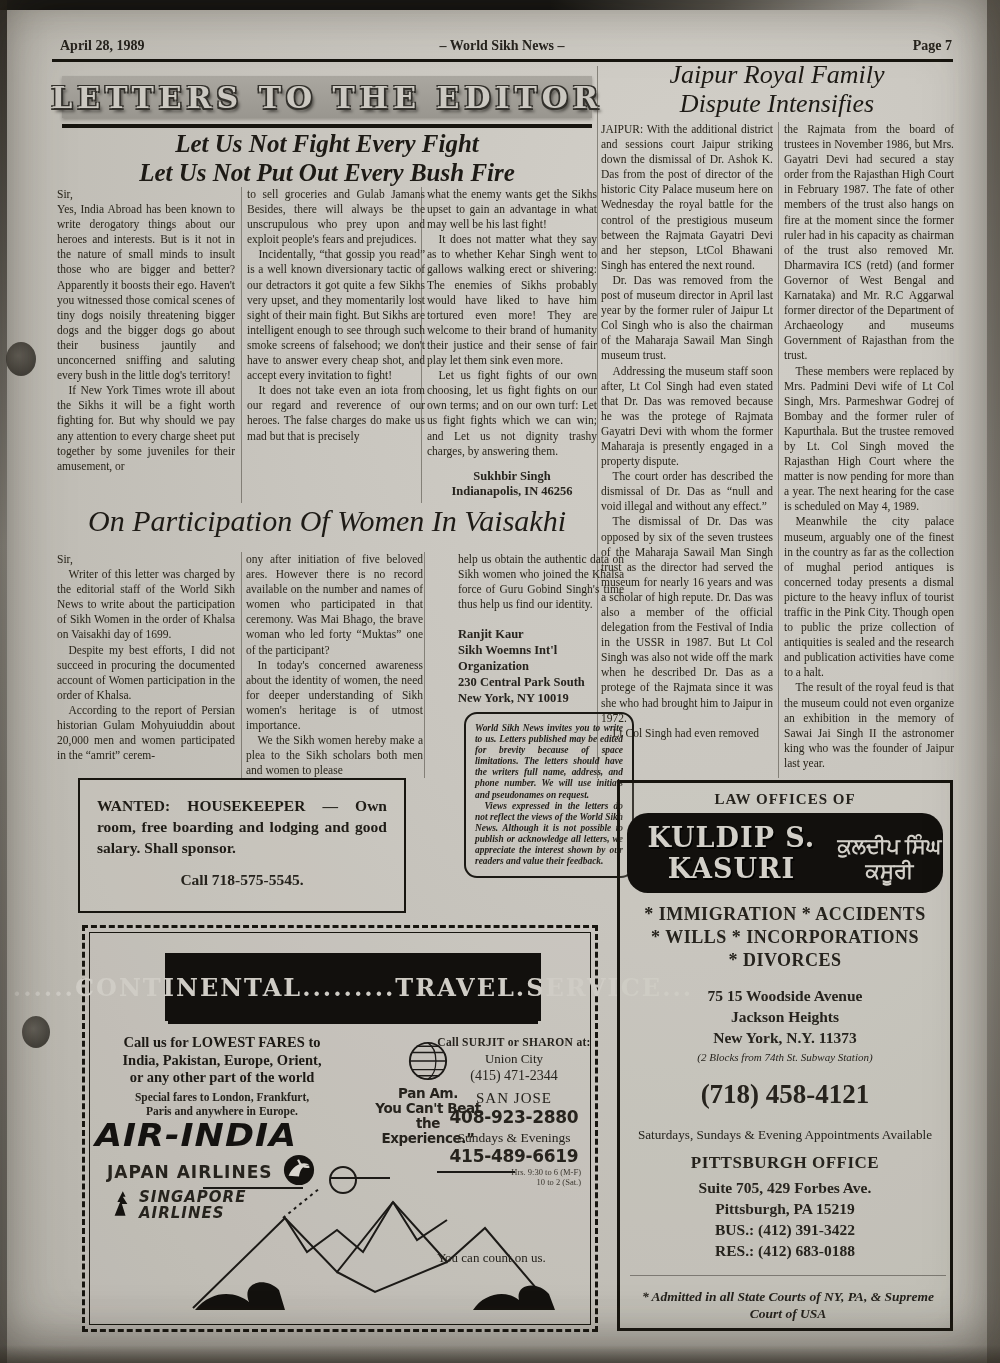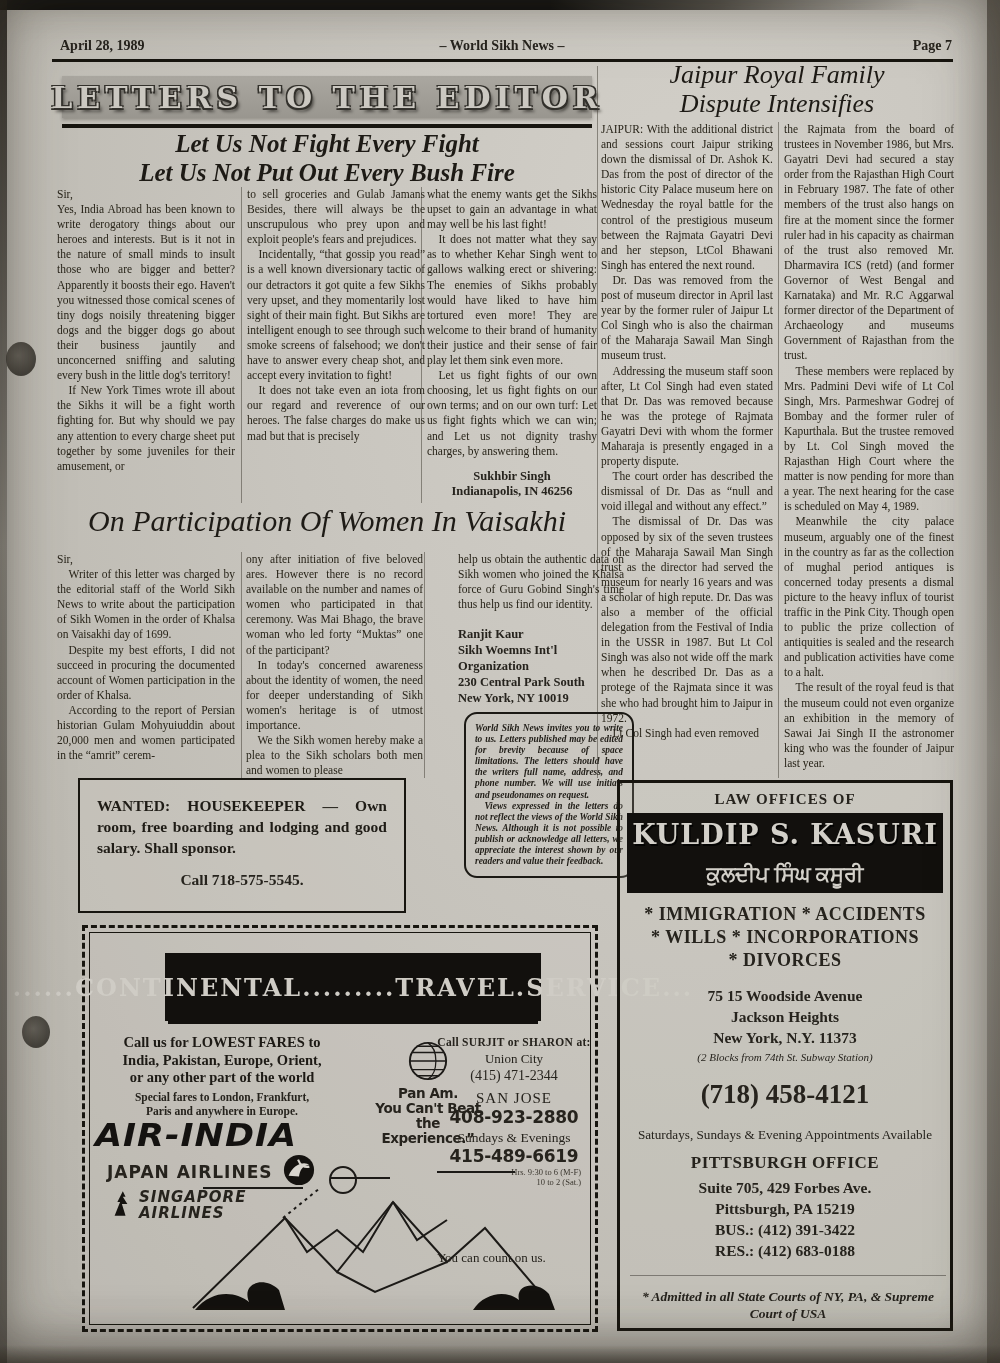--- a/index.html
+++ b/index.html
@@ -76,21 +76,21 @@
   .moved{left:110px;top:330px;width:360px;text-align:center;z-index:2;}
   .moved div{font-weight:bold;color:#17150f;}
   .moved .m1{font-size:19px;letter-spacing:1px;}
   .moved .m2{font-size:17px;margin-top:2px;}
   .moved .m3{font-size:17px;margin-top:2px;}
   
   .law-ad{top:780px;left:617px;width:336px;height:551px;box-sizing:border-box;border:3px solid #17150f;
     background:rgba(206,203,196,.18);text-align:center;}
   .la{position:absolute;left:0;width:100%;}
   .law-header{top:8px;font-weight:bold;font-size:15px;letter-spacing:1px;}
-  .law-banner{top:30px;left:7px;width:316px;height:80px;background:#12100d;color:#d3d0c9;display:flex;flex-direction:column;justify-content:center;}
+  .law-banner{top:30px;left:7px;width:316px;height:80px;background:#12100d;color:#d3d0c9;display:flex;align-items:center;justify-content:center;border-radius:21px;}
   .law-name{font-family:"DejaVu Serif",serif;font-weight:bold;font-size:27px;letter-spacing:1px;
     text-shadow:1.5px 1.5px 0 rgba(0,0,0,.8);}
   .law-punjabi{font-size:21px;font-weight:bold;margin-top:12px;}
   .services{top:120px;font-weight:bold;font-size:18px;line-height:23px;letter-spacing:.5px;}
   .address{top:202px;font-weight:bold;font-size:15.5px;line-height:21px;}
   .subway{top:268px;font-style:italic;font-size:11px;}
   .law-phone{top:296px;font-weight:bold;font-size:27px;}
   .appts{top:344px;font-size:13.2px;}
   .pgh-header{top:370px;font-weight:bold;font-size:17px;letter-spacing:.5px;}
   .pgh{top:394px;font-weight:bold;font-size:15.5px;line-height:21px;}

